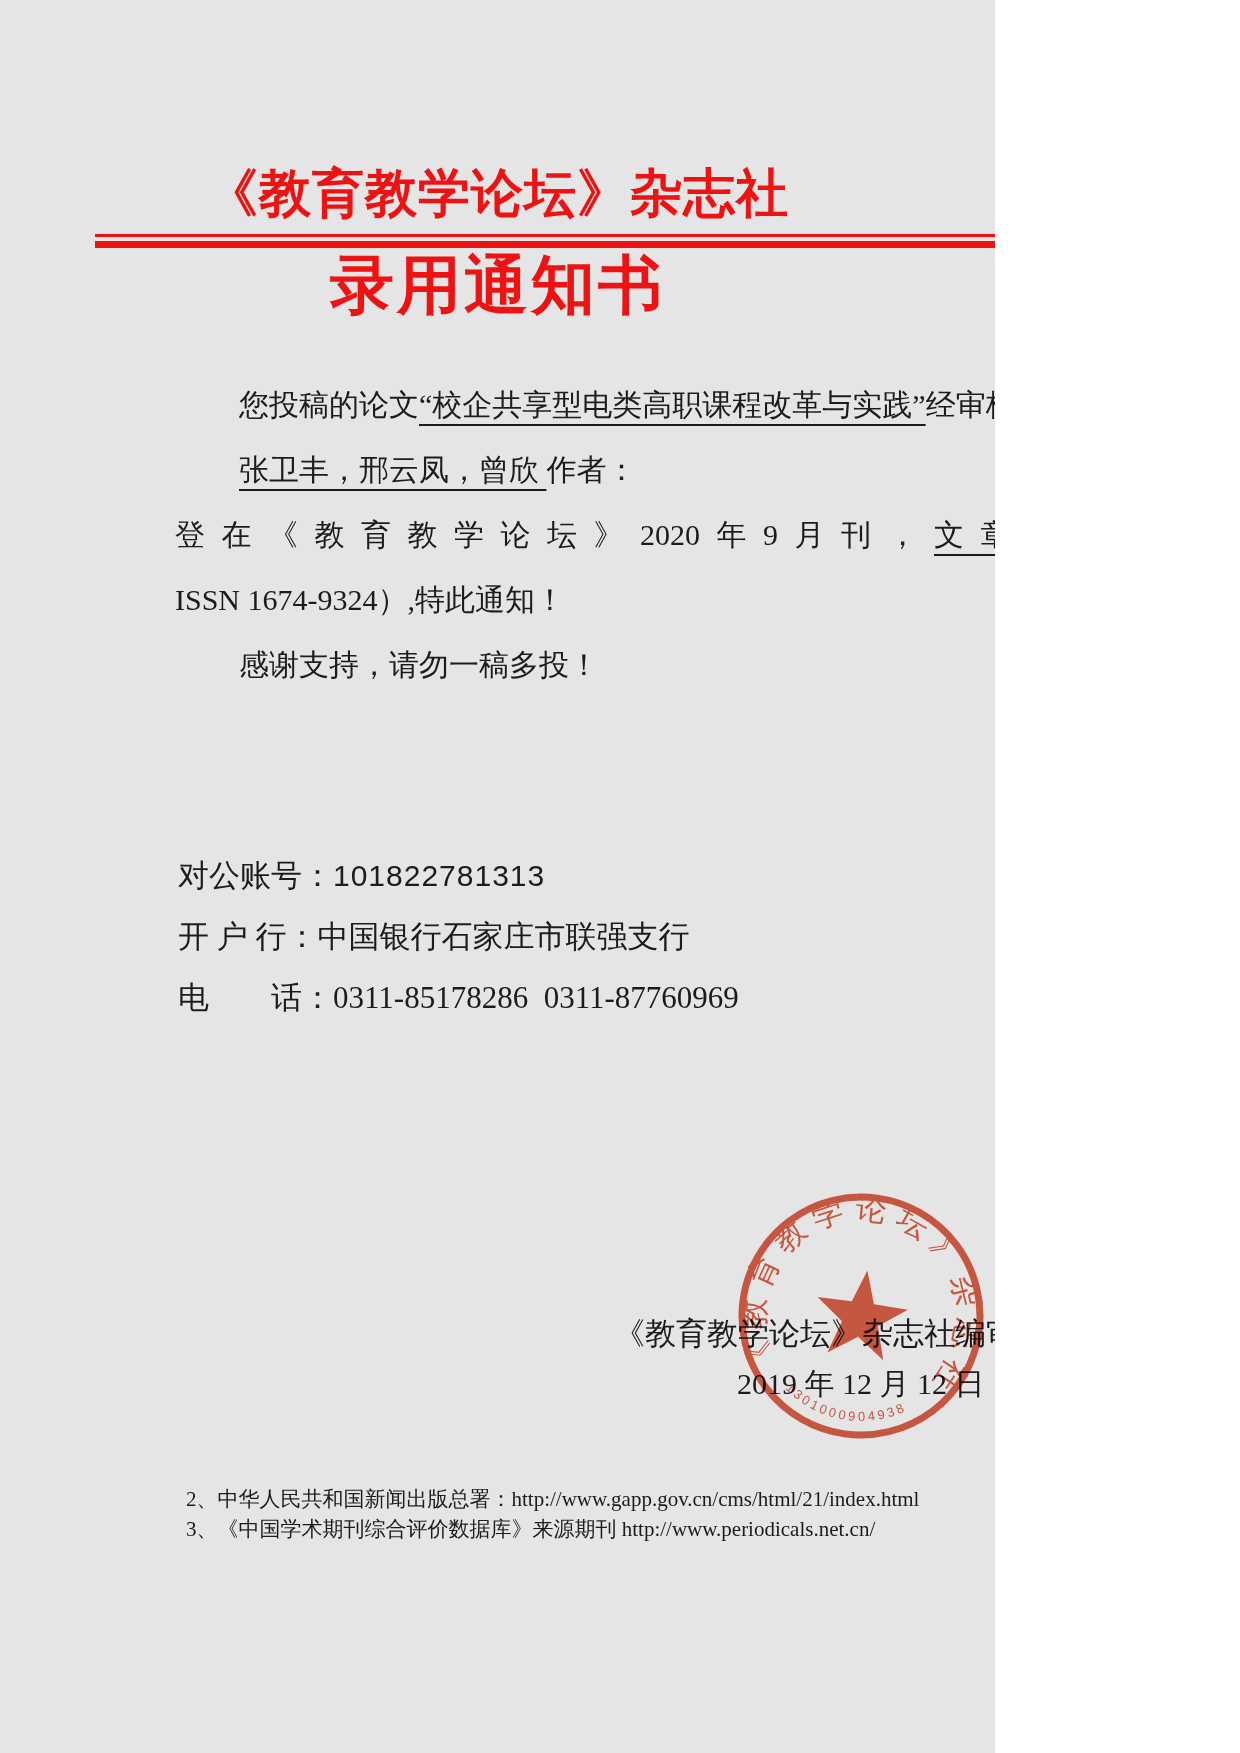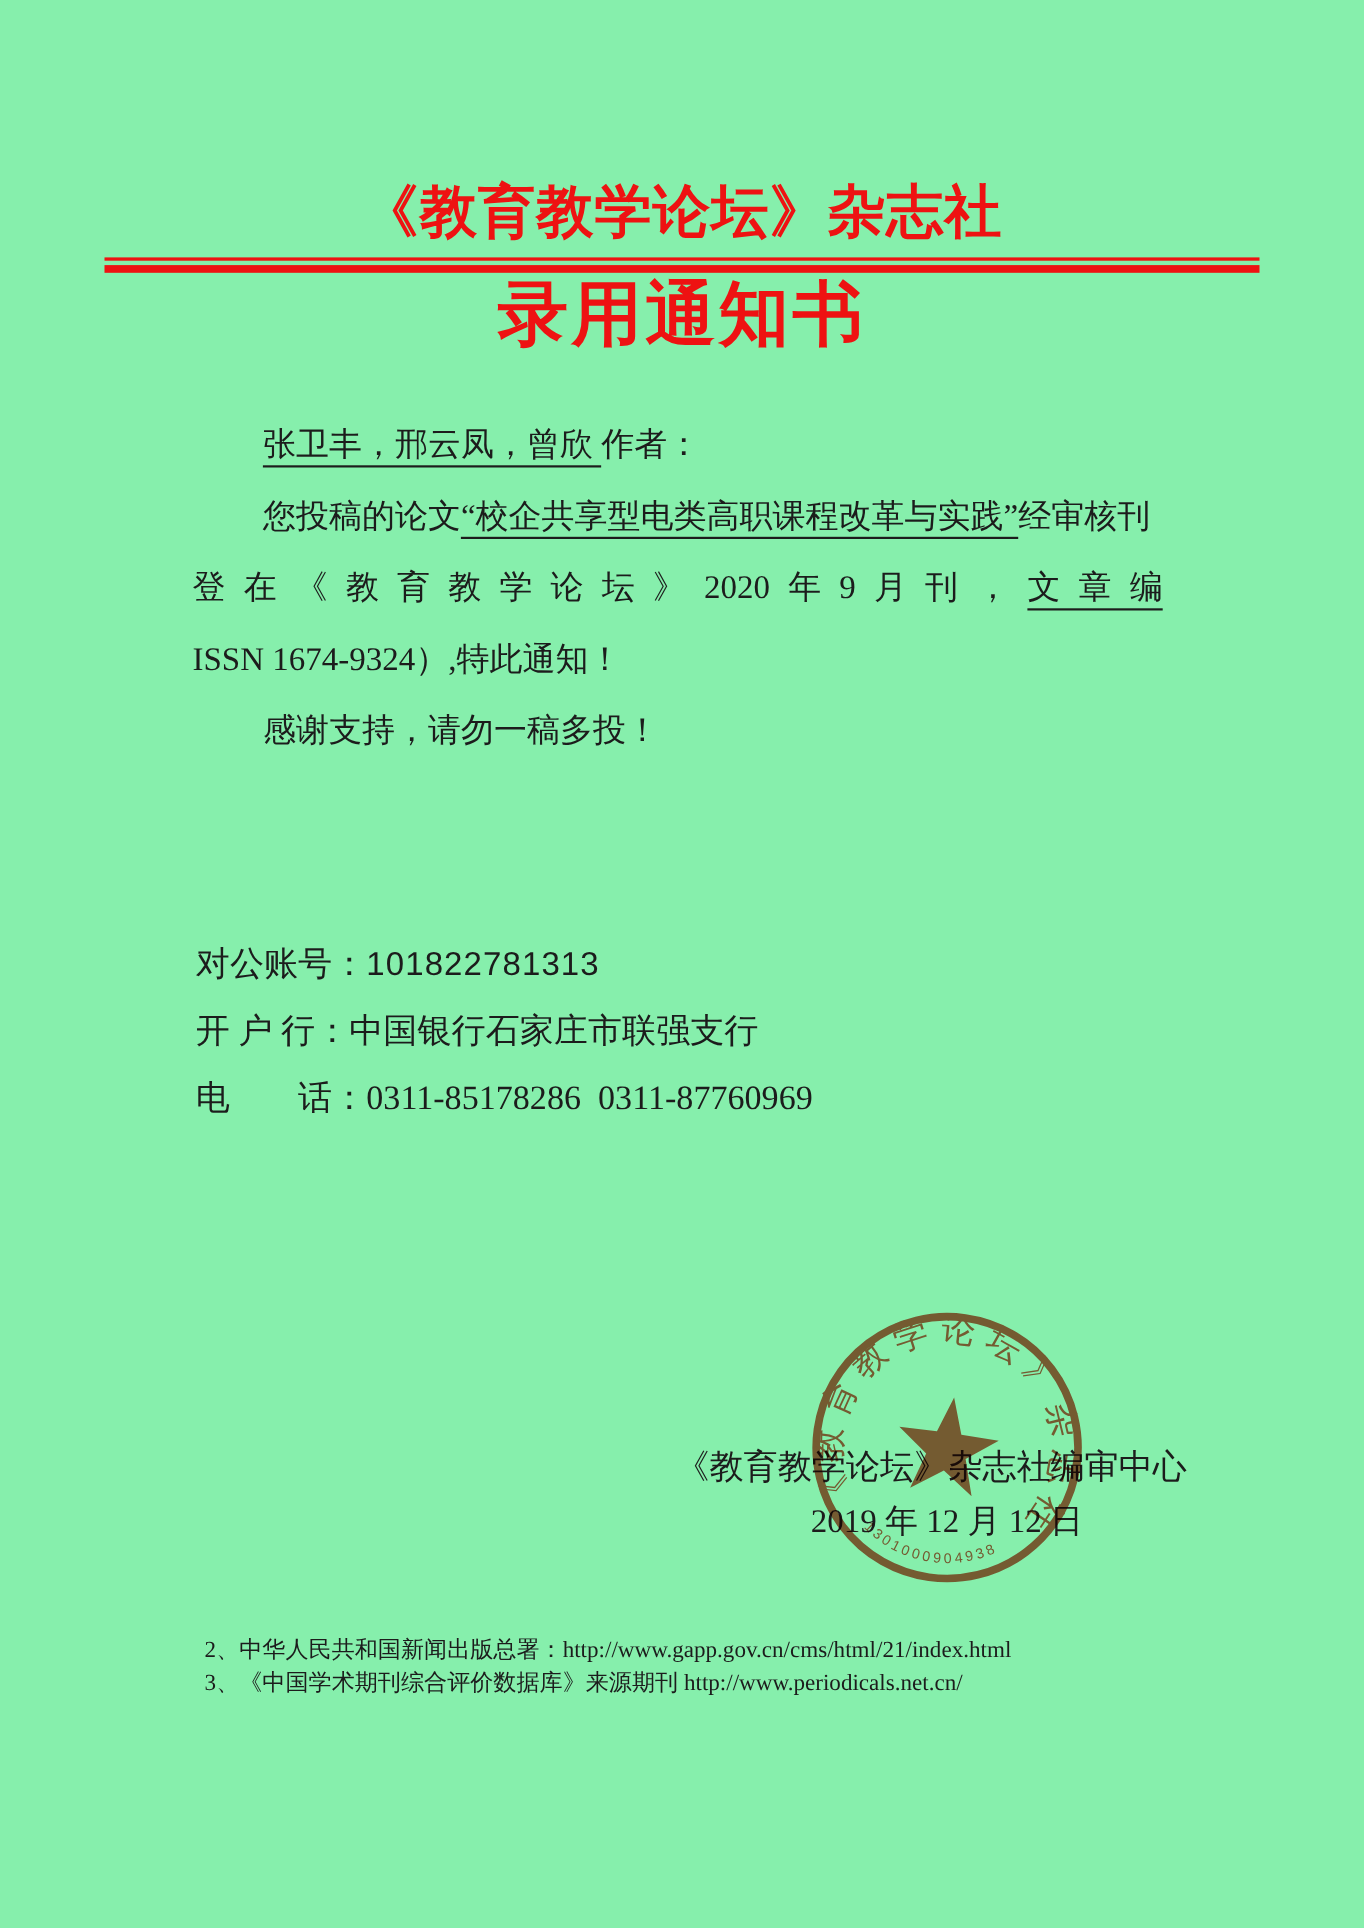--- a/index.html
+++ b/index.html
@@ -1,17 +1,17 @@
 <!DOCTYPE html>
 <html><head>
 <meta charset="utf-8">
 <style>
   html,body{margin:0;padding:0;background:#ffffff;}
   .page{
-    position:relative;width:1240px;height:1753px;background:#86efac;overflow:hidden;
+    position:relative;width:995px;height:1753px;background:#e5e5e5;overflow:hidden;
     font-family:"Liberation Serif","DejaVu Serif",serif;color:#1c1c1c;
   }
   .org-title{
     position:absolute;top:168px;left:0;width:100%;text-align:center;
     font-size:52px;line-height:1;font-weight:bold;color:#ee1212;letter-spacing:1px;
   }
   .rule-thin{position:absolute;top:234px;left:95px;width:1050px;height:3px;background:#ee1212;}
   .rule-thick{position:absolute;top:241px;left:95px;width:1050px;height:7px;background:#ee1212;}
   .doc-title{
     position:absolute;top:252px;left:0;width:100%;text-align:center;
@@ -36,22 +36,22 @@
 <body>
 
 <div class="page">
 
   <div class="org-title">《教育教学论坛》杂志社</div>
   <div class="rule-thin"></div>
   <div class="rule-thick"></div>
   <div class="doc-title">录用通知书</div>
 
   <div class="body-block">
+    <div class="line indent"><span>您投稿的论文</span><span class="u">“校企共享型电类高职课程改革与实践”</span><span>经审核刊</span></div>
     <div class="line indent"><span class="u">张卫丰，邢云凤，曾欣 </span><span>作者：</span></div>
-    <div class="line indent"><span>您投稿的论文</span><span class="u">“校企共享型电类高职课程改革与实践”</span><span>经审核刊</span></div>
     <div class="line spread"><span>登 在 《 教 育 教 学 论 坛 》 2020 年 9 月 刊 ， </span><span class="u">文 章 编</span></div>
     <div class="line"><span>ISSN 1674-9324）,特此通知！</span></div>
     <div class="line indent"><span>感谢支持，请勿一稿多投！</span></div>
   </div>
 
   <div class="bank-block">
     <div class="line"><span>对公账号：</span><span class="num-sans">101822781313</span></div>
     <div class="line"><span>开 户 行：</span><span>中国银行石家庄市联强支行</span></div>
     <div class="line"><span>电　　话：</span><span>0311-85178286  0311-87760969</span></div>
   </div>

